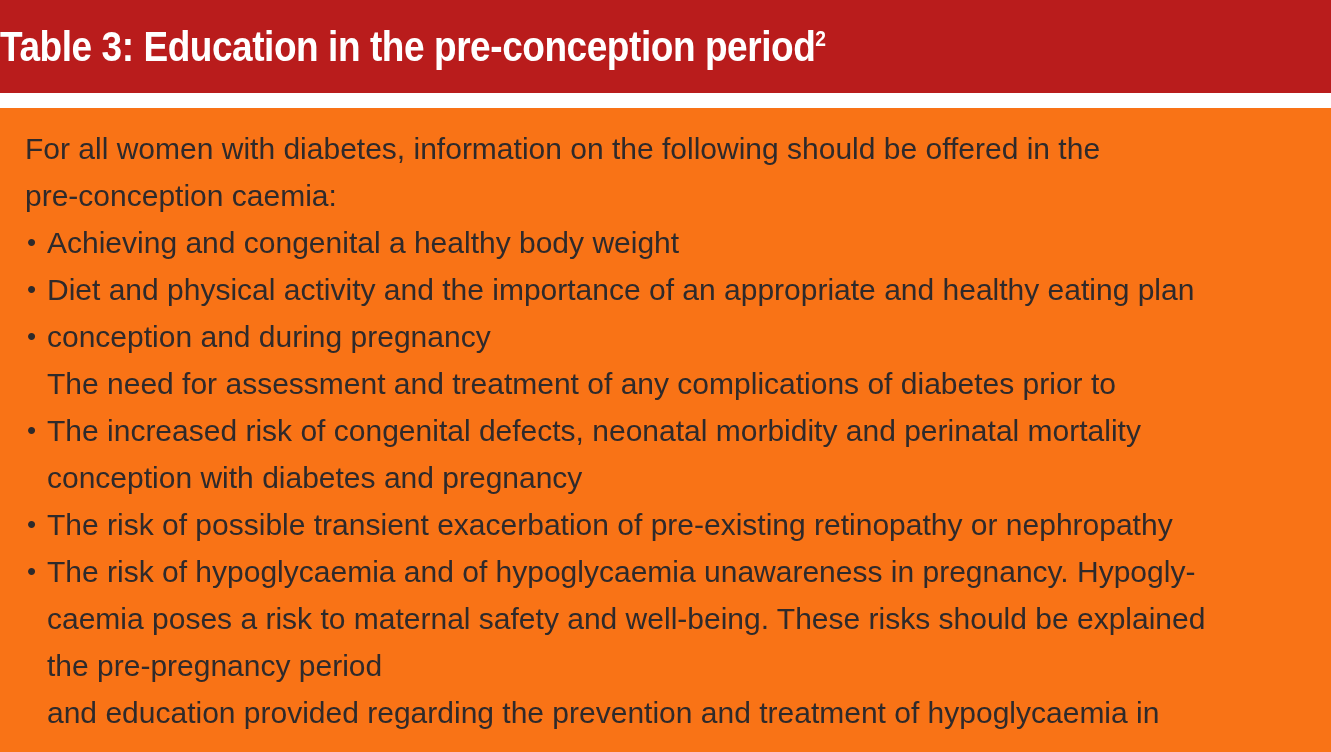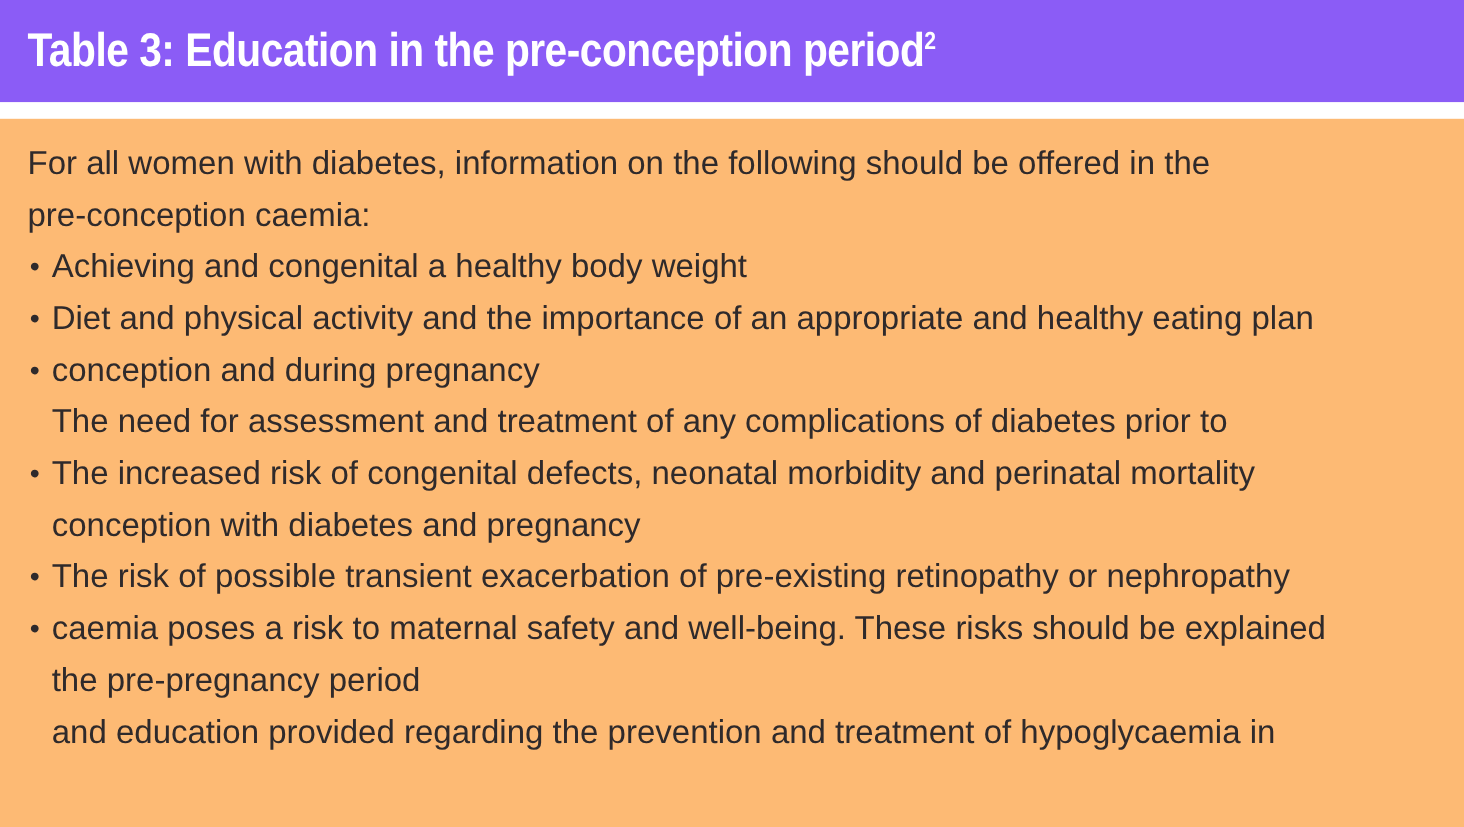--- a/index.html
+++ b/index.html
@@ -9,24 +9,23 @@
     position: relative;
     width: 1331px;
     height: 752px;
     background: #ffffff;
     font-family: "Liberation Sans", sans-serif;
     overflow: hidden;
   }
 
   .table-header {
     height: 93px;
-    background: #8b5cf6;
+    background: #b91c1c;
     display: flex;
     align-items: center;
-    padding-left: 25px;
   }
 
   .table-title {
     color: #ffffff;
     font-size: 43px;
     font-weight: bold;
     letter-spacing: -0.5px;
     white-space: nowrap;
     transform: scaleX(0.86);
     transform-origin: left center;
@@ -38,21 +37,21 @@
     vertical-align: super;
   }
 
   .header-gap {
     height: 15px;
     background: #ffffff;
   }
 
   .table-body {
     height: 644px;
-    background: #fdba74;
+    background: #f97316;
     color: #2f2a2b;
     font-size: 30px;
     line-height: 47px;
     padding: 17px 25px 0 25px;
   }
 
   .intro-line { white-space: nowrap; }
 
   .bullet-item { display: flex; }
 
@@ -121,20 +120,21 @@
       <div class="bullet-item">
         <span class="bullet-marker">•</span>
         <div class="bullet-lines">
           <div class="bullet-line">The risk of possible transient exacerbation of pre-existing retinopathy or nephropathy</div>
         </div>
       </div>
 
       <div class="bullet-item">
         <span class="bullet-marker">•</span>
         <div class="bullet-lines">
+          <div class="bullet-line">The risk of hypoglycaemia and of hypoglycaemia unawareness in pregnancy. Hypogly-</div>
           <div class="bullet-line">caemia poses a risk to maternal safety and well-being. These risks should be explained</div>
           <div class="bullet-line">the pre-pregnancy period</div>
           <div class="bullet-line">and education provided regarding the prevention and treatment of hypoglycaemia in</div>
         </div>
       </div>
 
     </div>
   </div>
 </div>
 

